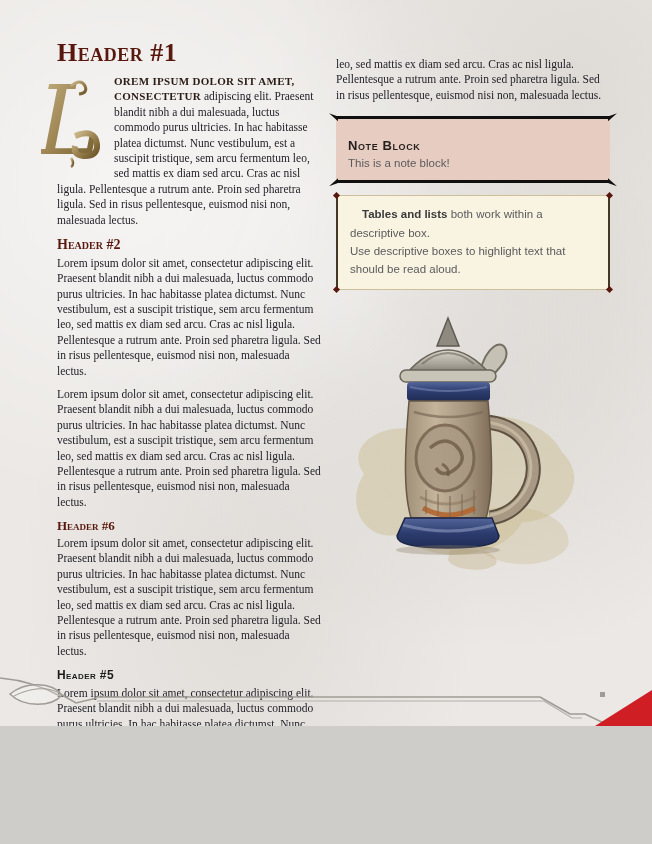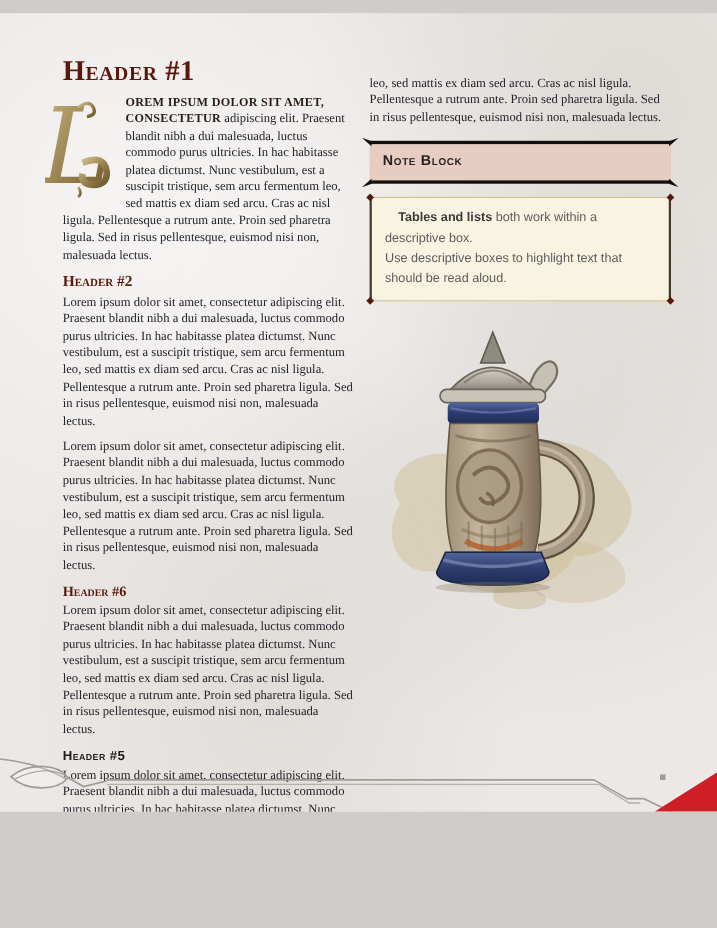--- a/index.html
+++ b/index.html
@@ -1,17 +1,17 @@
 <!DOCTYPE html>
 <html><head>
 <meta charset="utf-8">
 <style>
   html,body{margin:0;padding:0;background:#cfcdca;}
   .page{
-    position:relative;width:652px;height:726px;margin:12px auto;overflow:hidden;
+    position:relative;width:652px;height:726px;margin:0 auto;overflow:hidden;
     background-color:#ebe8e5;
     background-image:
       radial-gradient(ellipse at 18% 25%, rgba(255,255,255,.55), transparent 42%),
       radial-gradient(ellipse at 75% 55%, rgba(176,171,163,.22), transparent 45%),
       radial-gradient(ellipse at 38% 82%, rgba(182,177,169,.20), transparent 40%),
       radial-gradient(ellipse at 88% 12%, rgba(178,172,163,.22), transparent 38%),
       radial-gradient(ellipse at 55% 40%, rgba(255,255,255,.30), transparent 50%);
     font-family:"Liberation Serif", serif;
     color:#24222a;
   }
@@ -30,21 +30,21 @@
   h4.hb{font-variant:small-caps;font-weight:bold;color:#58180d;font-size:13px;
         margin:9px 0 3px 0;line-height:1.05;}
   h5.hb{font-family:"Liberation Sans", sans-serif;font-variant:small-caps;font-weight:bold;
         color:#1c1c1c;font-size:12px;letter-spacing:.4px;margin:10px 0 4px 0;line-height:1.05;}
 
   .dropcap-wrap{float:left;width:66px;height:92px;margin:2px 7px 0 -16px;}
   .sc-lead{text-transform:uppercase;font-size:11px;letter-spacing:.3px;font-weight:bold;color:#2a1c14;}
 
   
   .note{position:relative;background:#e7ccc1;border-top:3px solid #101010;border-bottom:3px solid #101010;
-        padding:7px 12px 9px 12px;margin:13px 0 0 0;}
+        padding:19px 12px 9px 12px;margin:13px 0 0 0;}
   .note .arr{position:absolute;width:9px;height:8px;background:#101010;}
   .note .a-tl{top:-6px;left:-7px;clip-path:polygon(0 0,100% 40%,100% 100%);}
   .note .a-tr{top:-6px;right:-7px;clip-path:polygon(100% 0,0 40%,0 100%);}
   .note .a-bl{bottom:-6px;left:-7px;clip-path:polygon(0 100%,100% 0,100% 60%);}
   .note .a-br{bottom:-6px;right:-7px;clip-path:polygon(100% 100%,0 0,0 60%);}
   .note-title{font-family:"Liberation Sans", sans-serif;font-variant:small-caps;font-weight:bold;
         font-size:13px;color:#241f1d;letter-spacing:.6px;margin:0 0 2px 0;}
   .note-body{font-family:"Liberation Sans", sans-serif;font-size:11.5px;color:#5b5b5d;margin:0;line-height:1.4;}
 
   
@@ -105,20 +105,21 @@
 
   <div class="col col-right">
     <p class="body">leo, sed mattis ex diam sed arcu. Cras ac nisl ligula. Pellentesque a rutrum ante. Proin sed pharetra ligula. Sed in risus pellentesque, euismod nisi non, malesuada lectus.</p>
 
     <div class="note">
       <span class="arr a-tl"></span>
       <span class="arr a-tr"></span>
       <span class="arr a-bl"></span>
       <span class="arr a-br"></span>
       <p class="note-title">Note Block</p>
+      <p class="note-body">This is a note block!</p>
     </div>
 
     <div class="desc">
       <span class="dot d-tl"></span>
       <span class="dot d-tr"></span>
       <span class="dot d-bl"></span>
       <span class="dot d-br"></span>
       <p class="desc-body indent"><span class="desc-bold">Tables and lists</span><span> both work within a descriptive box.</span></p>
       <p class="desc-body">Use descriptive boxes to highlight text that should be read aloud.</p>
     </div>

